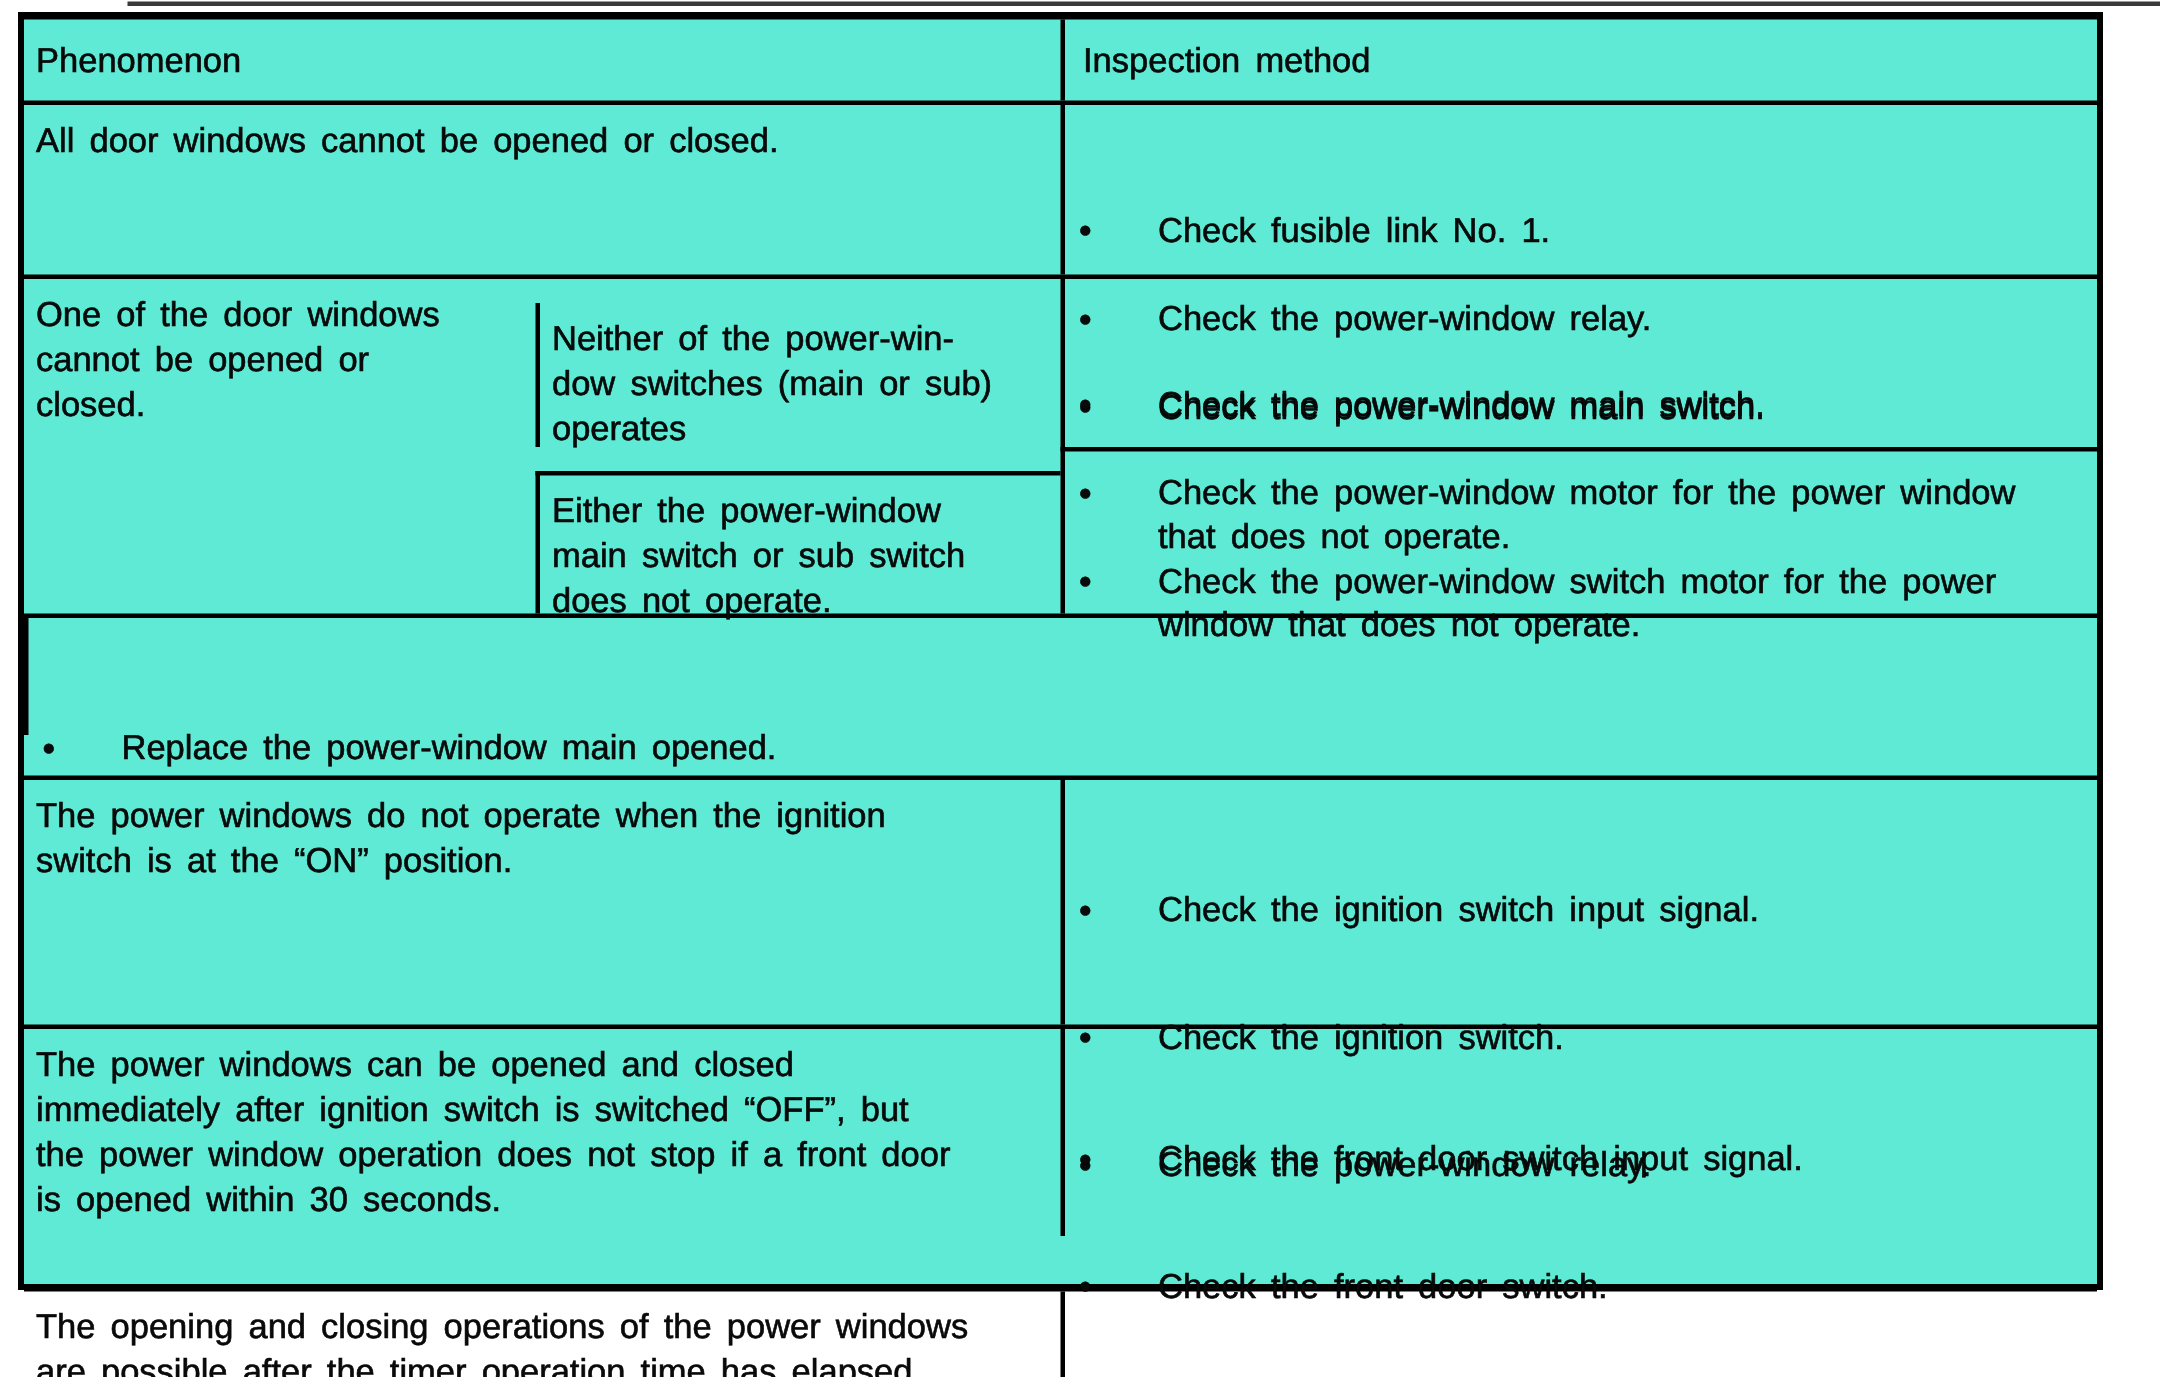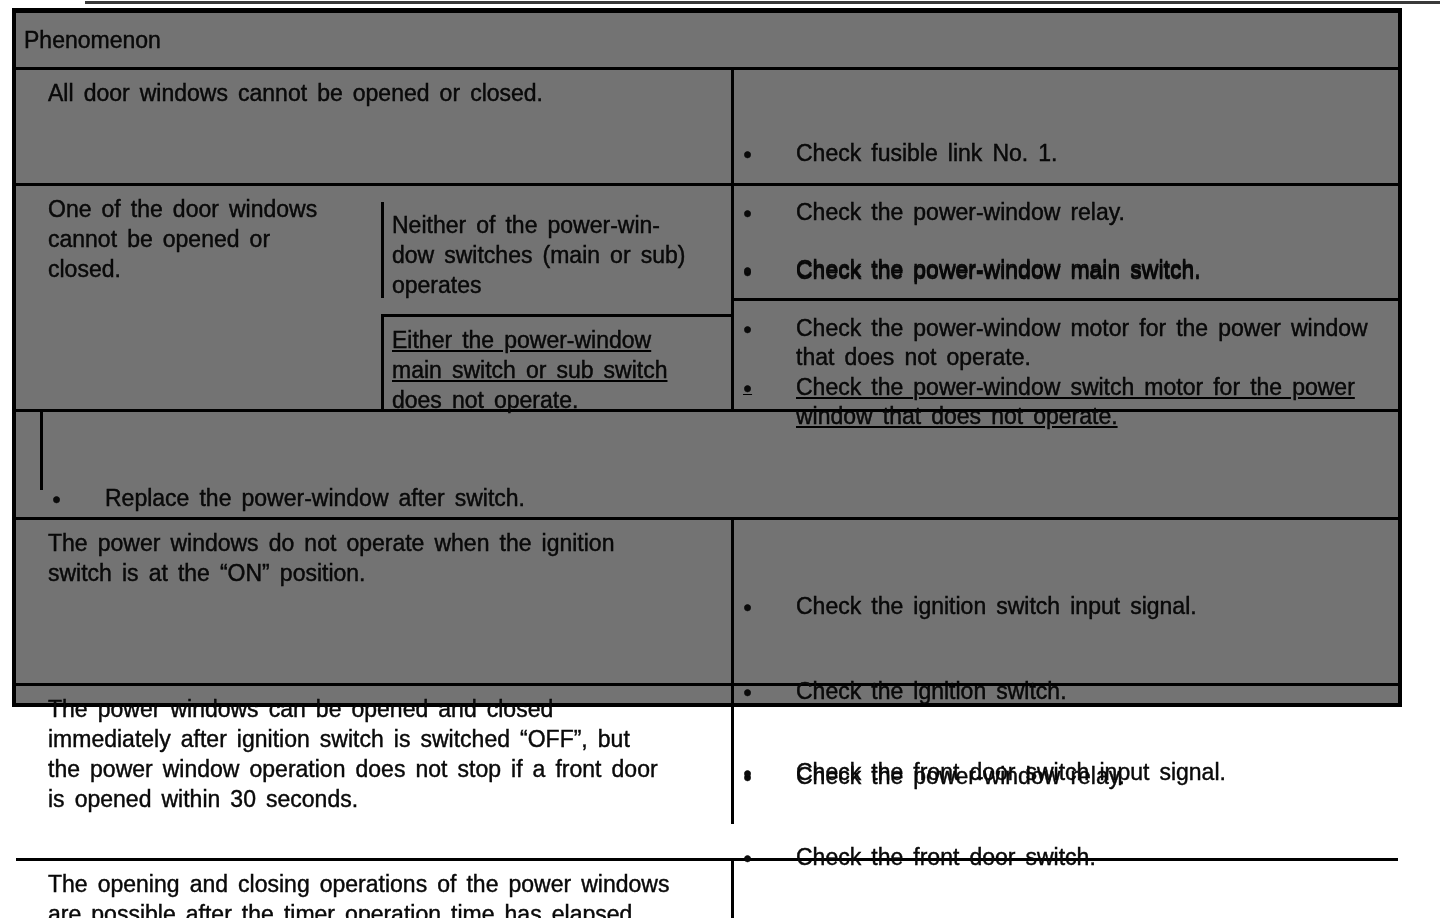--- a/index.html
+++ b/index.html
@@ -13,31 +13,31 @@
   .page { position: relative; width: 1440px; height: 918px; background: #fff; }
 
   
   .artifact-top {
     position: absolute; top: 1px; left: 85px; right: 0; height: 3px;
     background: #161616; opacity: .85;
   }
 
   .tbl {
     position: absolute; left: 12px; top: 8px;
-    width: 1390px; height: 699px;
+    width: 1390px; height: 852px;
     box-sizing: border-box;
     border: 4px solid #000;
     border-top-width: 5px;
-    background: #737373;
+    background: #5eead4;
     font-size: 23px;
     -webkit-text-stroke: 0.4px #000;
     word-spacing: 0.16em;
   }
   .row { display: flex; box-sizing: border-box; }
-  .row + .row { border-top: 3px solid #000; padding-left: 24px; }
+  .row + .row { border-top: 3px solid #000; }
 
   .cell {
     box-sizing: border-box;
     padding: 8px 18px 6px 8px;
     line-height: 30px;
     white-space: pre-line;
   }
   .c-left  { width: 691px; flex: none; }
   .c-right { flex: 1; border-left: 3px solid #000; padding: 0; }
 
@@ -54,21 +54,21 @@
   
   .row2 {
     display: grid;
     grid-template-columns: 341px 350px 1fr;
     grid-template-rows: 112px 111px;
     box-sizing: border-box;
   }
   .row2 .phen   { grid-column: 1; grid-row: 1 / span 3; }
   .row2 .cond   { box-sizing: border-box; border-left: 3px solid #000; margin-top: 16px; }
   .row2 .insp   { box-sizing: border-box; border-left: 3px solid #000; padding: 0; }
-  .row2 .sub2   { border-top: 3px solid #000; text-decoration: underline; }
+  .row2 .sub2   { border-top: 3px solid #000; }
 
   
   ul.insp-list {
     list-style: none;
     margin: 0; padding: 9px 14px 4px 0;
   }
   ul.insp-list li {
     display: flex;
     align-items: flex-start;
     line-height: 29px;
@@ -92,20 +92,21 @@
 </head>
 <body>
 
 <div class="page">
   <div class="artifact-top"></div>
 
   <div class="tbl">
 
     <div class="row row-hdr h-header">
       <div class="cell c-left header-cell">Phenomenon</div>
+      <div class="cell c-right header-cell">Inspection method</div>
     </div>
 
     <div class="row h-r1">
       <div class="cell c-left">All door windows cannot be opened or closed.</div>
       <div class="cell c-right">
         <ul class="insp-list">
           <li>
             <span class="bullet">●</span>
             <span class="txt">Check fusible link No. 1.</span>
           </li>
@@ -155,21 +156,21 @@
           </li>
         </ul>
       </div>
     </div>
 
     <div class="row h-r3">
       <div class="cell c-right">
         <ul class="insp-list pad12">
           <li>
             <span class="bullet">●</span>
-            <span class="txt">Replace the power-window after switch.</span>
+            <span class="txt">Replace the power-window main opened.</span>
           </li>
         </ul>
       </div>
     </div>
 
     <div class="row h-r4">
       <div class="cell c-left">The power windows do not operate when the ignition
 switch is at the “ON” position.</div>
       <div class="cell c-right">
         <ul class="insp-list spaced pad12">

